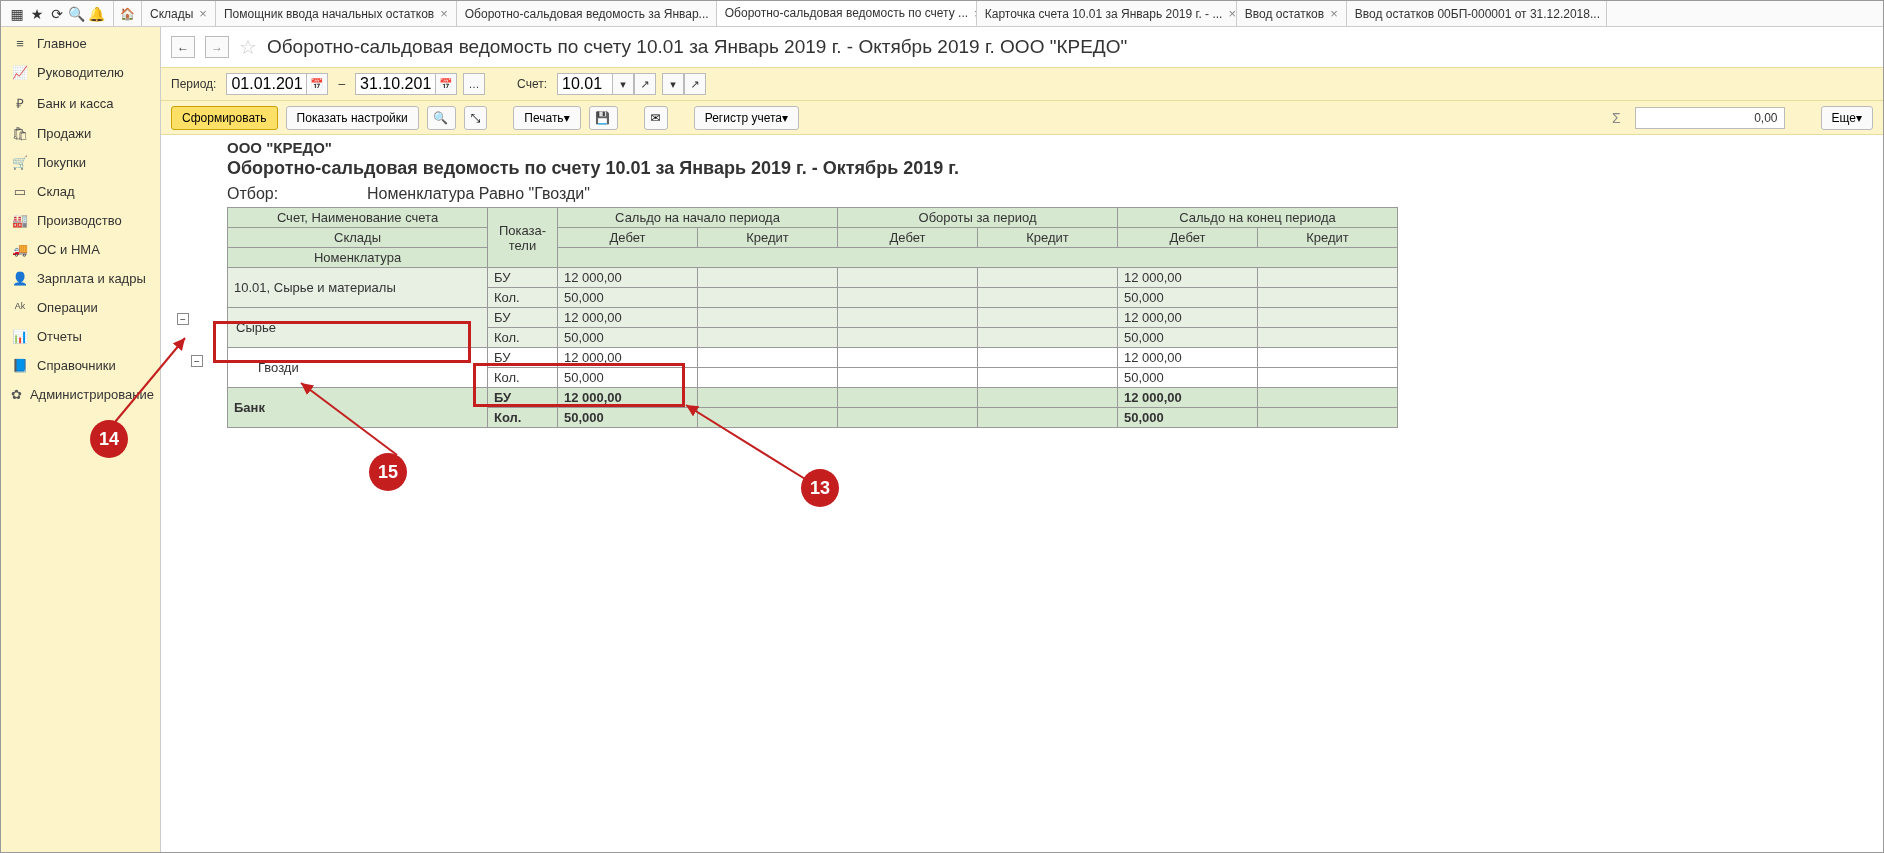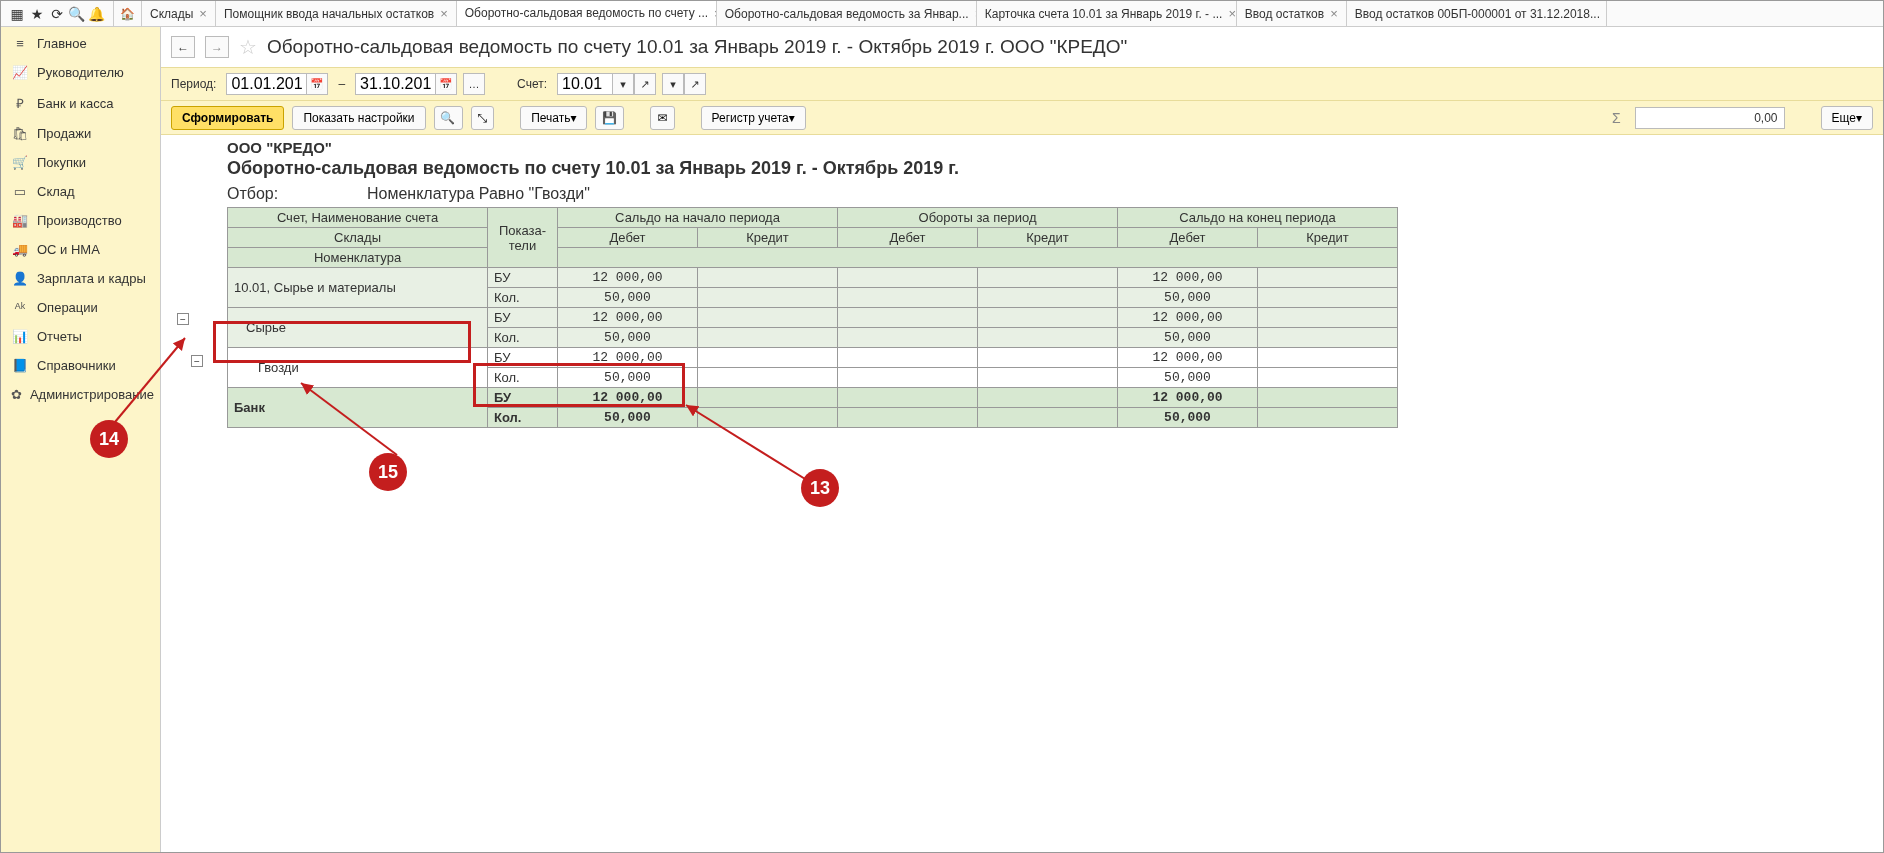--- a/index.html
+++ b/index.html
@@ -19,36 +19,36 @@
 .nav-btn { width: 24px; height: 22px; border: 1px solid #bbb; background: #fafafa; display: flex; align-items: center; justify-content: center; cursor: pointer; font-size: 12px; }
 .title-text { font-size: 19px; color: #333; }
 .star { font-size: 20px; color: #ccc; }
 .param-bar { display: flex; align-items: center; padding: 4px 10px; gap: 6px; background: #fdf5c9; border-top: 1px solid #e8dc9a; border-bottom: 1px solid #e8dc9a; font-size: 12px; height: 34px; }
 .param-bar label { margin-right: 4px; }
 .param-bar input { height: 22px; border: 1px solid #bbb; padding: 0 4px; font-size: 16px; background: #fff; }
 .param-bar .dash { margin: 0 4px; }
 .mini-btn { width: 22px; height: 22px; border: 1px solid #bbb; background: #fafafa; display: flex; align-items: center; justify-content: center; cursor: pointer; font-size: 11px; }
 .act-bar { display: flex; align-items: center; padding: 4px 10px; gap: 8px; background: #fdf5c9; border-bottom: 1px solid #e8dc9a; height: 34px; }
 .btn { height: 24px; border: 1px solid #bbb; background: #fafafa; padding: 0 10px; cursor: pointer; display: flex; align-items: center; font-size: 12px; border-radius: 3px; }
-.btn.yellow { background: #ffe066; border-color: #caa300; font-weight: bold; }
+.btn.yellow { background: #ffe066; border-color: #caa300; font-weight: normal; }
 .btn.small { padding: 0 6px; }
 .spacer { flex: 1; }
 .sigma { font-size: 14px; color: #888; margin-right: 6px; }
 .sum-box { width: 150px; height: 22px; border: 1px solid #bbb; background: #fff; text-align: right; padding: 3px 6px; font-size: 12px; }
 .report-wrap { flex: 1; overflow: auto; padding: 4px 0 0 16px; position: relative; }
 .org-title { font-size: 15px; font-weight: bold; padding: 0 0 2px 50px; }
 .rep-title { font-size: 18px; font-weight: bold; padding: 0 0 6px 50px; }
 .filter-row { display: flex; padding: 0 0 4px 50px; font-size: 16px; }
 .filter-row .fl { width: 140px; }
 table.rep { border-collapse: collapse; margin-left: 50px; font-size: 13px; }
 table.rep th, table.rep td { border: 1px solid #999; padding: 2px 6px; }
 table.rep th { background: #d7e8d1; font-weight: normal; text-align: center; }
 table.rep .hdr { background: #d7e8d1; }
 table.rep .hdr-sub { background: #e8f0e4; }
-.num { text-align: center; font-family: Liberation Mono, monospace; }
+.num { text-align: left; }
 .tot { font-weight: bold; background: #d7e8d1; }
 .expander { position: absolute; font-size: 10px; border: 1px solid #888; width: 12px; height: 12px; display: flex; align-items: center; justify-content: center; background: #fff; cursor: pointer; }
 .callout { position: absolute; width: 38px; height: 38px; border-radius: 50%; background: #c41e1e; color: #fff; display: flex; align-items: center; justify-content: center; font-size: 18px; font-weight: bold; z-index: 5; }
 .red-frame { position: absolute; border: 3px solid #c41e1e; z-index: 4; pointer-events: none; }
 svg.anno { position: absolute; top: 0; left: 0; pointer-events: none; z-index: 3; }
 .dim { color: #888; }
 .dropdown { display:inline-flex; }
 .dropdown input{ border-right:none; }
 </style>
 </head>
@@ -66,26 +66,26 @@
     <div class="hometab">🏠</div>
     <div id="tabs-host" style="display:flex;overflow:hidden;">
         <div class="tab">
           <span>Склады</span>
           <span class="close">×</span>
         </div>
         <div class="tab">
           <span>Помощник ввода начальных остатков</span>
           <span class="close">×</span>
         </div>
+        <div class="tab">
+          <span>Оборотно-сальдовая ведомость за Январ...</span>
+          <span class="close">×</span>
+        </div>
         <div class="tab active">
           <span>Оборотно-сальдовая ведомость по счету ...</span>
-          <span class="close">×</span>
-        </div>
-        <div class="tab">
-          <span>Оборотно-сальдовая ведомость за Январ...</span>
           <span class="close">×</span>
         </div>
         <div class="tab">
           <span>Карточка счета 10.01 за Январь 2019 г. - ...</span>
           <span class="close">×</span>
         </div>
         <div class="tab">
           <span>Ввод остатков</span>
           <span class="close">×</span>
         </div>
@@ -250,21 +250,21 @@
             <td>Кол.</td>
             <td class="num">50,000</td>
                 <td></td>
                 <td></td>
                 <td></td>
             <td class="num">50,000</td>
                 <td></td>
           </tr>
 
           <tr class="hdr-sub">
-            <td rowspan="2" style="padding-left:18px">Сырье</td>
+            <td rowspan="2" style="padding-left:8px">Сырье</td>
             <td>БУ</td>
             <td class="num">12 000,00</td>
                 <td></td>
                 <td></td>
                 <td></td>
             <td class="num">12 000,00</td>
                 <td></td>
           </tr>
           <tr class="hdr-sub">
             <td>Кол.</td>

